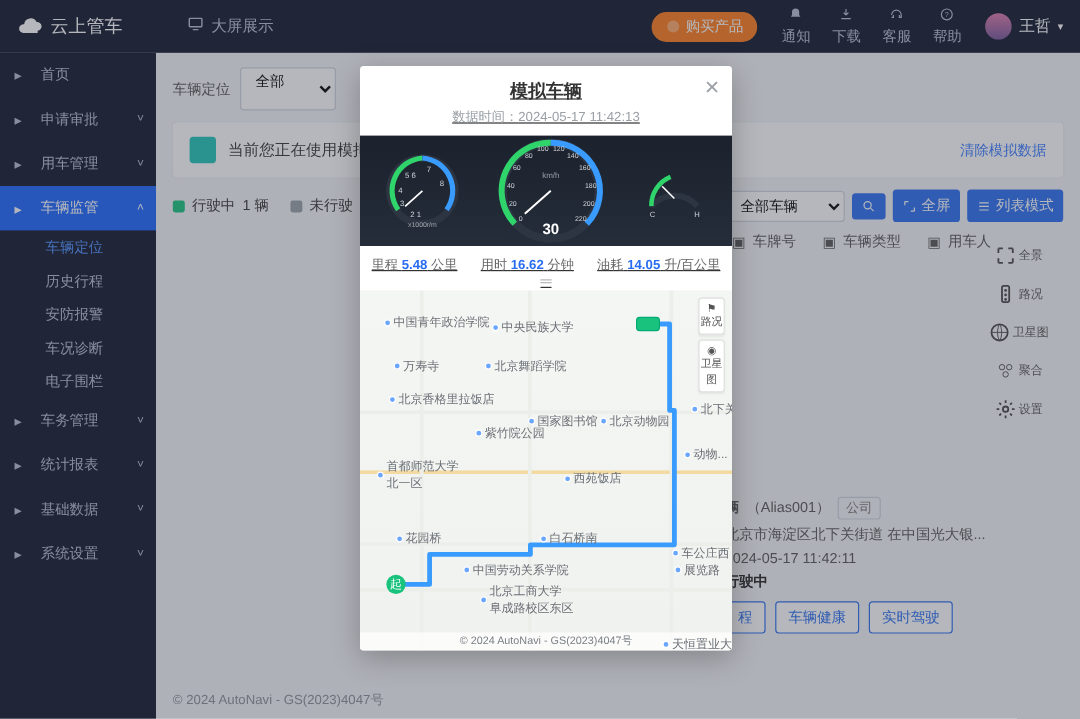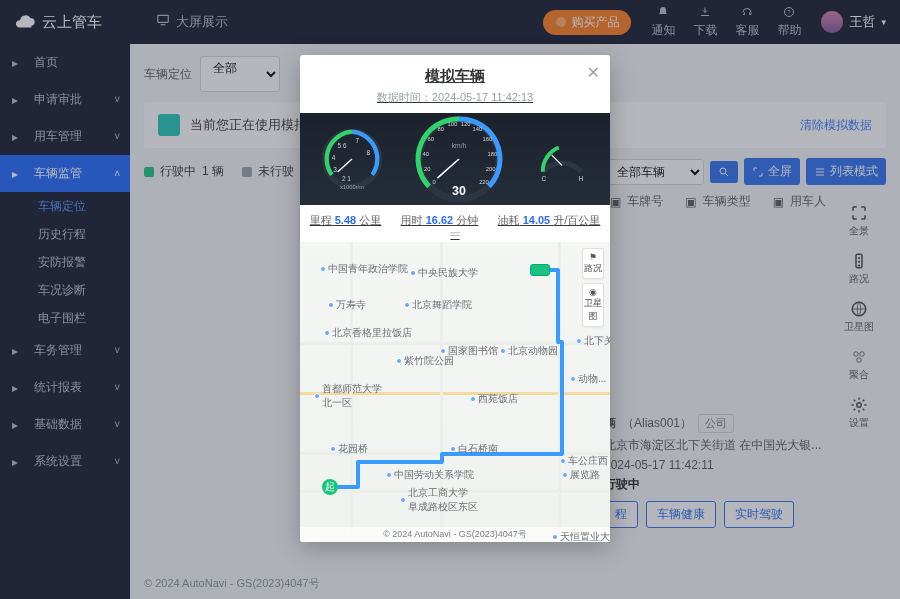--- a/index.html
+++ b/index.html
@@ -39,21 +39,21 @@
 .chip { width: 10px; height: 10px; border-radius: 2px; }
 .chip.green { background: #19c37d; }
 .chip.gray { background: #9aa0a6; }
 .toolbar-right { margin-left: auto; display: flex; align-items: center; gap: 6px; }
 .sel { border: 1px solid #d0d5dd; border-radius: 3px; padding: 4px 22px 4px 8px; font-size: 12px; background: #fff; }
 .btn { border: none; color: #fff; border-radius: 3px; padding: 5px 8px; font-size: 12px; cursor: pointer; display: inline-flex; align-items: center; gap: 4px; }
 .btn.blue { background: #2a6df1; }
 .layerbar { display: flex; gap: 22px; font-size: 12px; color: #555; margin-top: 6px; }
 .layerbar > div { display: flex; align-items: center; gap: 6px; cursor: pointer; }
 .map-tools { position: absolute; right: 26px; top: 160px; display: flex; flex-direction: column; gap: 14px; align-items: center; font-size: 10px; color: #555; }
-.map-tools > div { display: flex; flex-direction: column; align-items: center; gap: 2px; cursor: pointer; }
+.map-tools > div { display: flex; flex-direction: row; align-items: center; gap: 2px; cursor: pointer; }
 
 .card { position: absolute; right: 46px; top: 370px; width: 250px; font-size: 12px; color: #555; }
 .card .ln { display: flex; align-items: center; gap: 6px; margin-bottom: 4px; }
 .card .tag { border: 1px solid #cfd4dc; border-radius: 3px; padding: 1px 6px; font-size: 11px; color: #777; }
 .card .actions { display: flex; gap: 8px; margin-top: 8px; }
 .card .actions button { background: #fff; border: 1px solid #2a6df1; color: #2a6df1; border-radius: 3px; padding: 4px 10px; font-size: 12px; cursor: pointer; }
 
 .footer { position: absolute; left: 14px; bottom: 8px; font-size: 11px; color: #8a8f99; }
 
 

